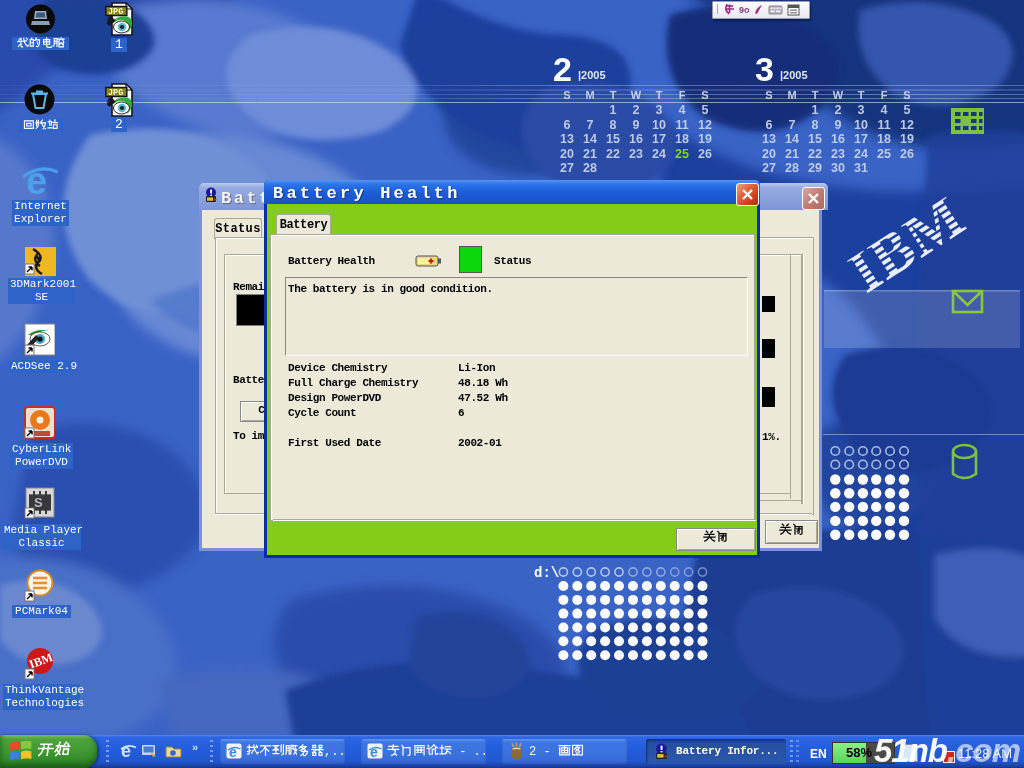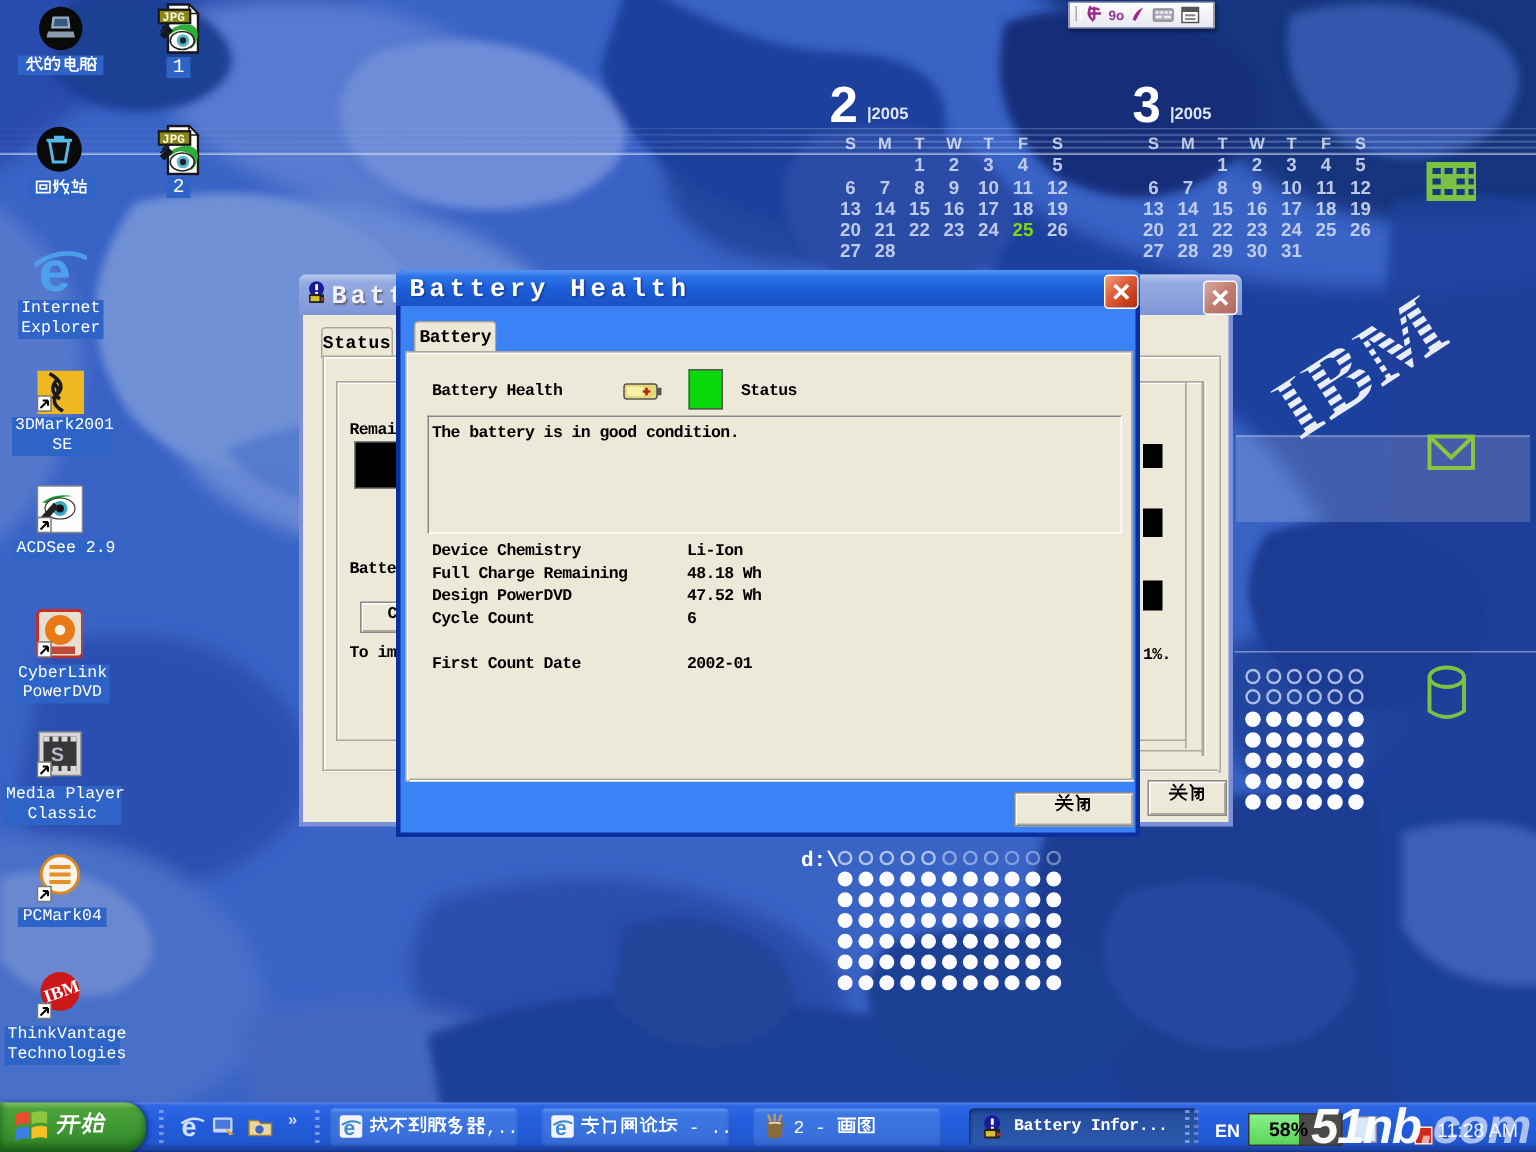--- a/index.html
+++ b/index.html
@@ -3,21 +3,21 @@
 <style>
 html,body{margin:0;padding:0;}
 #screen{position:relative;width:1024px;height:768px;overflow:hidden;background:#3a63c6;font-family:"Liberation Mono",monospace;}
 .abs{position:absolute;}
 
 .dlabel{position:absolute;background:#2e64c8;color:#fff;font:11px "Liberation Mono",monospace;text-align:center;line-height:13px;padding:0 2px;white-space:nowrap;}
 
 .dlg{position:absolute;background:#ece9d8;}
 #bgdlg{left:199px;top:183px;width:617px;height:362px;border:3px solid #7b90d8;border-radius:5px 5px 0 0;background:#ece9d8;}
 #bgdlg .tbar{position:absolute;left:-3px;top:-3px;width:623px;height:27px;padding:0 3px;border-radius:5px 5px 0 0;background:linear-gradient(180deg,#bac8ec 0%,#94a9e0 20%,#8ba1dc 60%,#7e95d8 100%);}
-#fgdlg{left:264px;top:180px;width:490px;height:372px;border:3px solid #0c2fa0;border-radius:5px 5px 0 0;background:#3b82f6;}
+#fgdlg{left:264px;top:180px;width:490px;height:372px;border:3px solid #0c2fa0;border-radius:5px 5px 0 0;background:#84cc16;}
 #fgdlg .tbar{position:absolute;left:-3px;top:-3px;width:490px;height:24px;padding:0 3px;border-radius:5px 5px 0 0;background:linear-gradient(180deg,#5795f2 0%,#2c74e8 18%,#1b5cd8 55%,#1a52c4 100%);}
 .ttext{position:absolute;left:9px;top:4px;color:#fff;font:bold 17px "Liberation Mono",monospace;letter-spacing:3.2px;text-shadow:1px 1px 1px #1a3a90;}
 .xbtn{position:absolute;width:21px;height:21px;border:1px solid #fff;border-radius:3px;background:linear-gradient(135deg,#f0a080 0%,#e0613a 40%,#c33a16 80%,#b03010 100%);color:#fff;text-align:center;font:bold 13px "Liberation Sans",sans-serif;line-height:19px;}
 .xbtn.inact{background:linear-gradient(135deg,#d8a8a0 0%,#c27d72 50%,#b06a60 100%);}
 .tab{position:absolute;background:#ece9d8;border:1px solid #aca899;border-bottom:none;border-radius:3px 3px 0 0;font:bold 12px "Liberation Mono",monospace;text-align:center;color:#000;}
 .tpage{position:absolute;background:#ece9d8;border:1px solid #aca899;box-shadow:inset 1px 1px 0 #fff;}
 .btn{position:absolute;background:#ece9d8;border:1px solid #888;box-shadow:inset 1px 1px 0 #fff, inset -1px -1px 0 #aca899;font:bold 11px "Liberation Mono",monospace;letter-spacing:-0.5px;text-align:center;color:#000;}
 .mono{position:absolute;font:bold 11px "Liberation Mono",monospace;letter-spacing:-0.4px;color:#000;white-space:nowrap;}
 
 #taskbar{position:absolute;left:0;top:735px;width:1024px;height:33px;background:linear-gradient(180deg,#5c86ec 0%,#2e66e4 6%,#245edc 40%,#2157d0 80%,#1b3f9e 96%,#15337e 100%);}
@@ -540,27 +540,27 @@
         <rect x="23" y="5.5" width="3" height="5" fill="#555"></rect>
         <rect x="3" y="5" width="11" height="6" fill="#f8f0a8"></rect>
         <path d="M16,5.5 v5 M13.5,8 h5" stroke="#c02018" stroke-width="1.8"></path>
       </svg>
 <div class="abs" style="left:192px;top:63px;width:21px;height:25px;background:#0ad80a;border:1px solid #555"></div>
 <div class="mono" style="left:227px;top:72px">Status</div>
 <div class="abs" style="left:18px;top:94px;width:461px;height:77px;background:#ece9d8;border:1px solid #888;border-bottom-color:#fff;border-right-color:#fff"></div>
 <div class="mono" style="left:21px;top:100px">The battery is in good condition.</div>
 <div class="mono" style="left:21px;top:179px">Device Chemistry</div>
       <div class="mono" style="left:191px;top:179px">Li-Ion</div>
-<div class="mono" style="left:21px;top:194px">Full Charge Remaining</div>
+<div class="mono" style="left:21px;top:194px">Full Charge Chemistry</div>
       <div class="mono" style="left:191px;top:194px">48.18 Wh</div>
 <div class="mono" style="left:21px;top:209px">Design PowerDVD</div>
       <div class="mono" style="left:191px;top:209px">47.52 Wh</div>
 <div class="mono" style="left:21px;top:224px">Cycle Count</div>
       <div class="mono" style="left:191px;top:224px">6</div>
-<div class="mono" style="left:21px;top:254px">First Count Date</div>
+<div class="mono" style="left:21px;top:254px">First Used Date</div>
       <div class="mono" style="left:191px;top:254px">2002-01</div>
 <div class="abs" style="left:6px;top:336px;width:483px;height:1px;background:#aca899;border-bottom:1px solid #fff"></div>
 <div class="btn" style="left:409px;top:345px;width:78px;height:21px;line-height:19px">⁠<svg class="cjk" width="13" height="13" viewBox="0 0 10 10">
           <use href="#g_guan"></use>
         </svg><svg class="cjk" width="13" height="13" viewBox="0 0 10 10">
           <use href="#g_bi"></use>
         </svg></div>
 </div>
 <div id="taskbar">
 <div class="abs" style="left:0;top:0;width:97px;height:33px;border-radius:0 14px 14px 0;background:linear-gradient(180deg,#8cc96a 0%,#4da33c 12%,#429a35 45%,#338a2b 80%,#256e20 100%);box-shadow:inset 0 -3px 6px #1c5c18, 2px 0 3px rgba(0,0,20,0.4)">
@@ -637,21 +637,21 @@
           <path d="M3,1 L5,6 M7.5,0.5 L7.5,6 M12,1 L10,6" stroke="#b89860" stroke-width="1.8"></path>
           <path d="M2,6 Q7.5,4.5 13,6 L12,16 Q7.5,18 3,16 Z" fill="#8a6a38"></path>
           <path d="M3.5,7 Q7.5,5.8 11.5,7" stroke="#e8e0c8" stroke-width="1.2" fill="none"></path>
         </svg>
 <span class="abs" style="left:27px;top:5px;color:#fff">2 - <svg class="cjk" width="13" height="13" viewBox="0 0 10 10">
             <use href="#g_hua"></use>
           </svg><svg class="cjk" width="13" height="13" viewBox="0 0 10 10">
             <use href="#g_tu"></use>
           </svg></span>
 </div>
-<div class="tbtn press" style="left:646px;width:152px">
+<div class="tbtn press" style="left:646px;width:140px">
 <svg class="abs" style="left:8px;top:4px" width="17" height="17" viewBox="0 0 16 16">
           <circle cx="7" cy="5.5" r="5" fill="#1a1a9a"></circle>
           <rect x="6.2" y="2.5" width="1.8" height="4" fill="#fff"></rect>
           <rect x="6.2" y="7.6" width="1.8" height="1.6" fill="#fff"></rect>
           <rect x="2" y="9" width="10" height="6" rx="1" fill="#222"></rect>
           <rect x="3" y="10.4" width="6" height="3.4" fill="#d8c030"></rect>
           <path d="M10,11 l3,1.5 l-3,1.5 z" fill="#c03020"></path>
         </svg>
 <span class="abs" style="left:30px;top:6px;color:#fff;font:bold 11px 'Liberation Mono';letter-spacing:-0.2px">Battery Infor...</span>
 </div>

